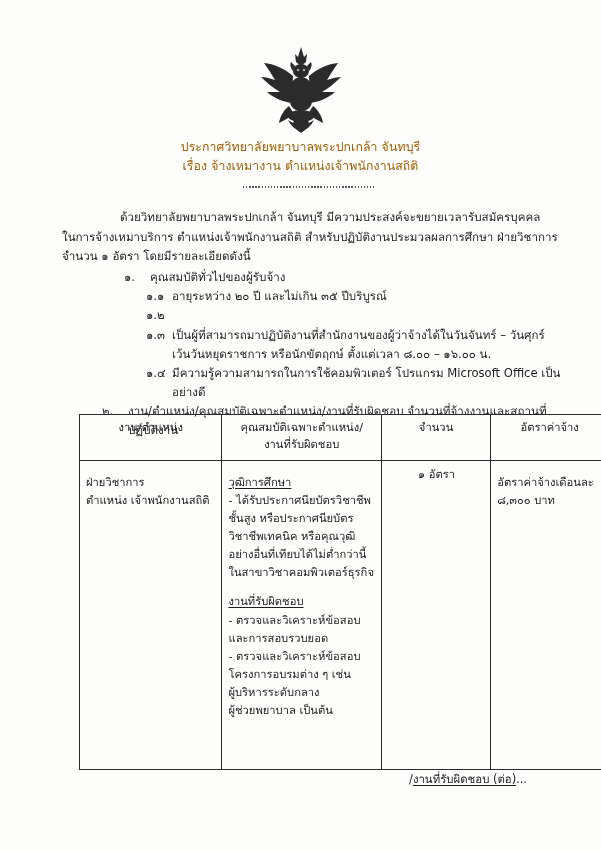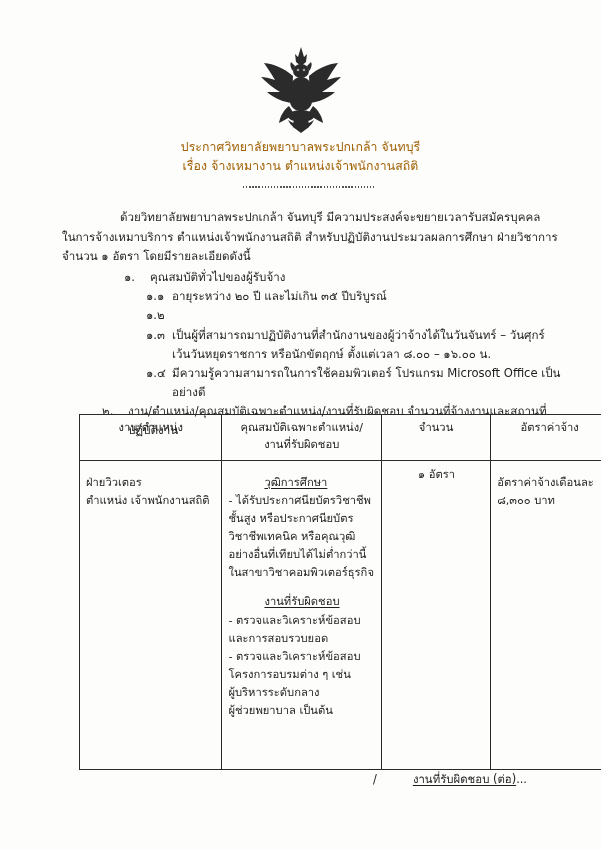--- a/index.html
+++ b/index.html
@@ -128,21 +128,21 @@
     padding: 5px 3px 6px 3px;
     vertical-align: top;
   }
   .c1 { width: 121px; }
   .c2 { width: 137px; }
   .c3 { width: 90px; }
   .c4 { width: 98px; }
 
   .body-row td { height: 300px; }
   .cell-line { line-height: 1.62; }
-  .u { text-decoration: underline; text-underline-offset: 2px; margin-left: 36px; }
+  .u { text-decoration: underline; text-underline-offset: 2px; }
   .gap { height: 11px; }
   .pad-top-sm { padding-top: 9px; }
   .qty { text-align: center; padding-top: 9px; }
 
   
   .footer {
     position: absolute;
     top: 770px;
     left: 0;
     width: 601px;
@@ -248,21 +248,21 @@
           <div>งานที่รับผิดชอบ</div>
         </th>
         <th class="c3">จำนวน</th>
         <th class="c4">อัตราค่าจ้าง</th>
       </tr>
     </thead>
     <tbody>
       <tr class="body-row">
 
         <td class="c1">
-          <div class="cell-line pad-top-sm">ฝ่ายวิวเตอร</div>
+          <div class="cell-line pad-top-sm">ฝ่ายวิชาการ</div>
           <div class="cell-line">ตำแหน่ง เจ้าพนักงานสถิติ</div>
         </td>
 
         <td class="c2">
           <div class="cell-line u pad-top-sm">วุฒิการศึกษา</div>
           <div class="cell-line">- ได้รับประกาศนียบัตรวิชาชีพ</div>
           <div class="cell-line">ชั้นสูง หรือประกาศนียบัตร</div>
           <div class="cell-line">วิชาชีพเทคนิค หรือคุณวุฒิ</div>
           <div class="cell-line">อย่างอื่นที่เทียบได้ไม่ต่ำกว่านี้</div>
           <div class="cell-line">ในสาขาวิชาคอมพิวเตอร์ธุรกิจ</div>

